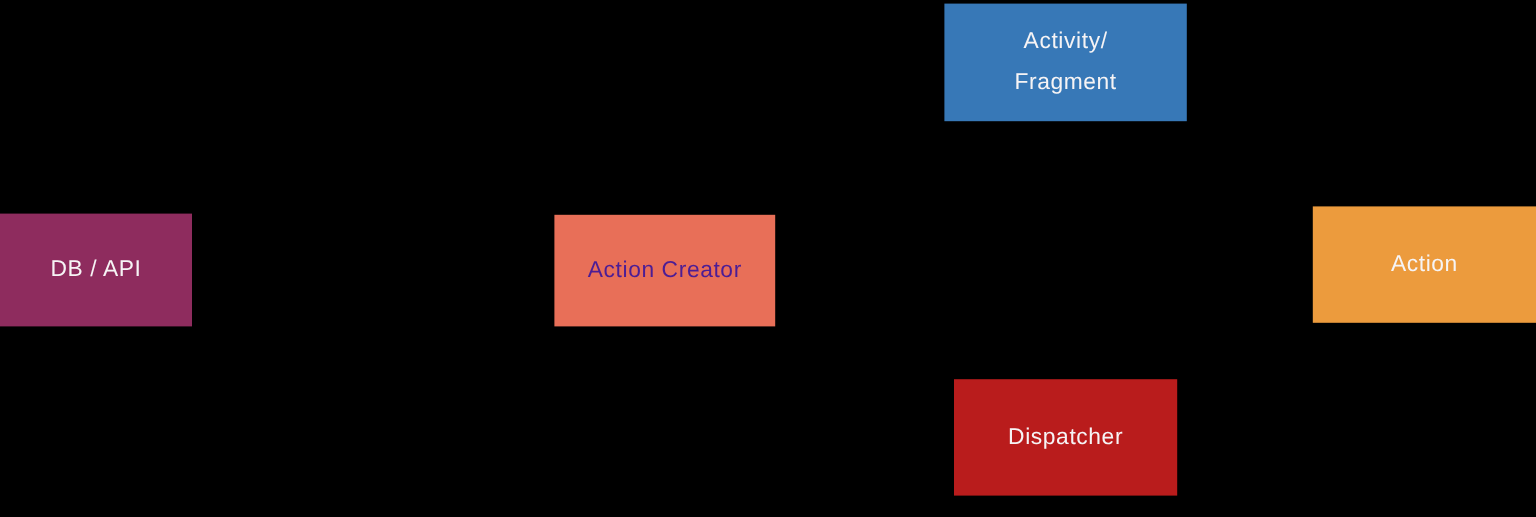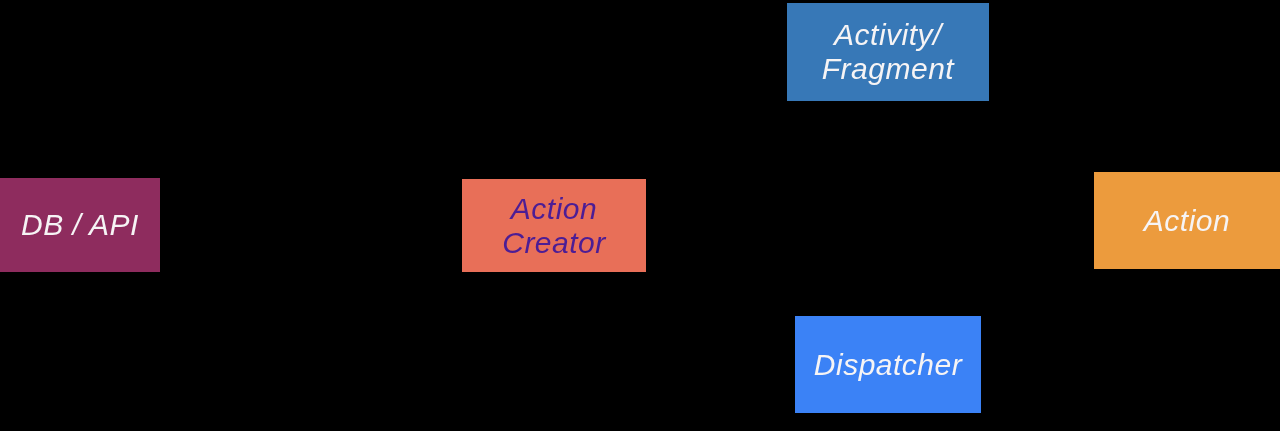--- a/index.html
+++ b/index.html
@@ -20,26 +20,25 @@
   }
   .node {
     position: absolute;
     display: flex;
     align-items: center;
     justify-content: center;
     text-align: center;
   }
   .node .label {
     color: #f6f4f5;
-    font-size: 30px;
+    font-size: 19px;
     font-weight: 400;
     letter-spacing: 0.5px;
     line-height: 34px;
     white-space: pre-line;
-    font-style: italic;
   }
   
   .node-activity-fragment { left: 787px;  top: 3px;   width: 202px; height: 98px; }
   .node-db-api            { left: 0px;    top: 178px; width: 160px; height: 94px; }
   .node-action-creator    { left: 462px;  top: 179px; width: 184px; height: 93px; }
   .node-store             { left: 1094px; top: 172px; width: 186px; height: 97px; }
   .node-dispatcher        { left: 795px;  top: 316px; width: 186px; height: 97px; }
 </style>
 </head>
 <body>
@@ -56,17 +55,17 @@
   </div>
 
   <div class="node node-action-creator" style="background-color: rgb(232, 111, 88);">
     <span class="label" style="color: #4c1d95;">Action Creator</span>
   </div>
 
   <div class="node node-store" style="background-color: rgb(236, 155, 61);">
     <span class="label" style="color: rgb(246, 244, 245);">Action</span>
   </div>
 
-  <div class="node node-dispatcher" style="background-color: #3b82f6;">
+  <div class="node node-dispatcher" style="background-color: #b91c1c;">
     <span class="label" style="color: rgb(246, 244, 245);">Dispatcher</span>
   </div>
 
 </div>
 
 </body></html>

